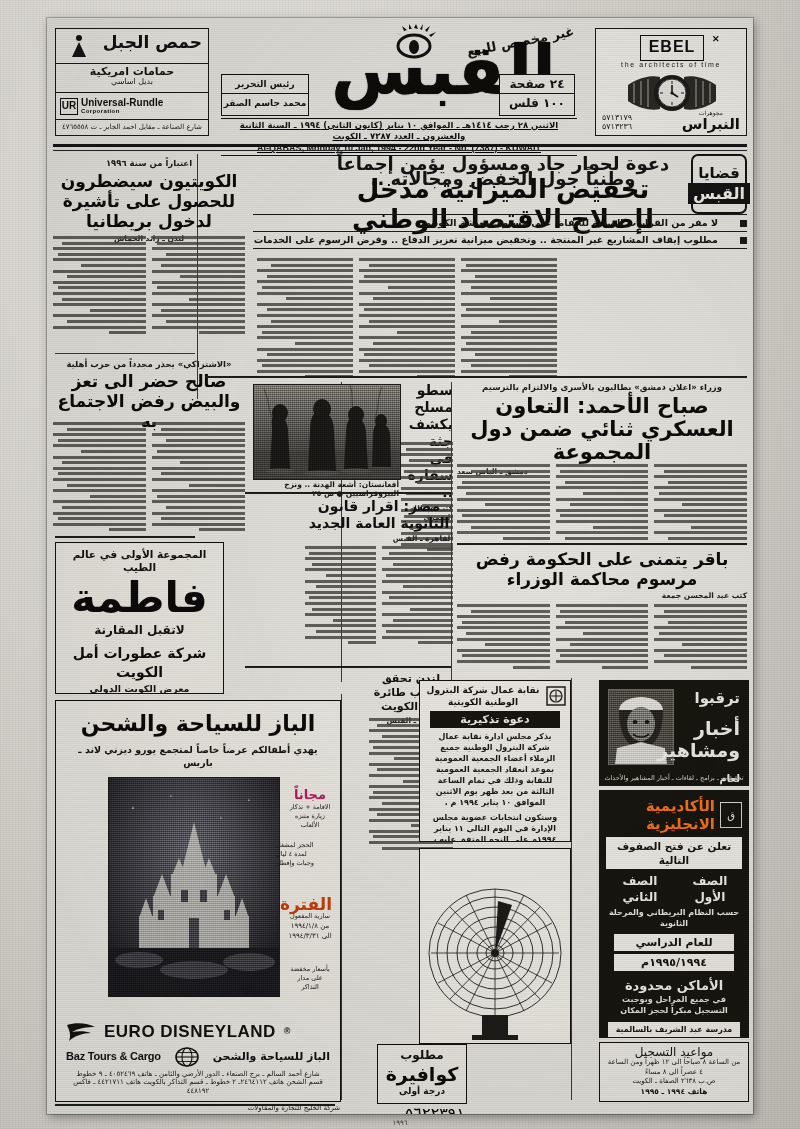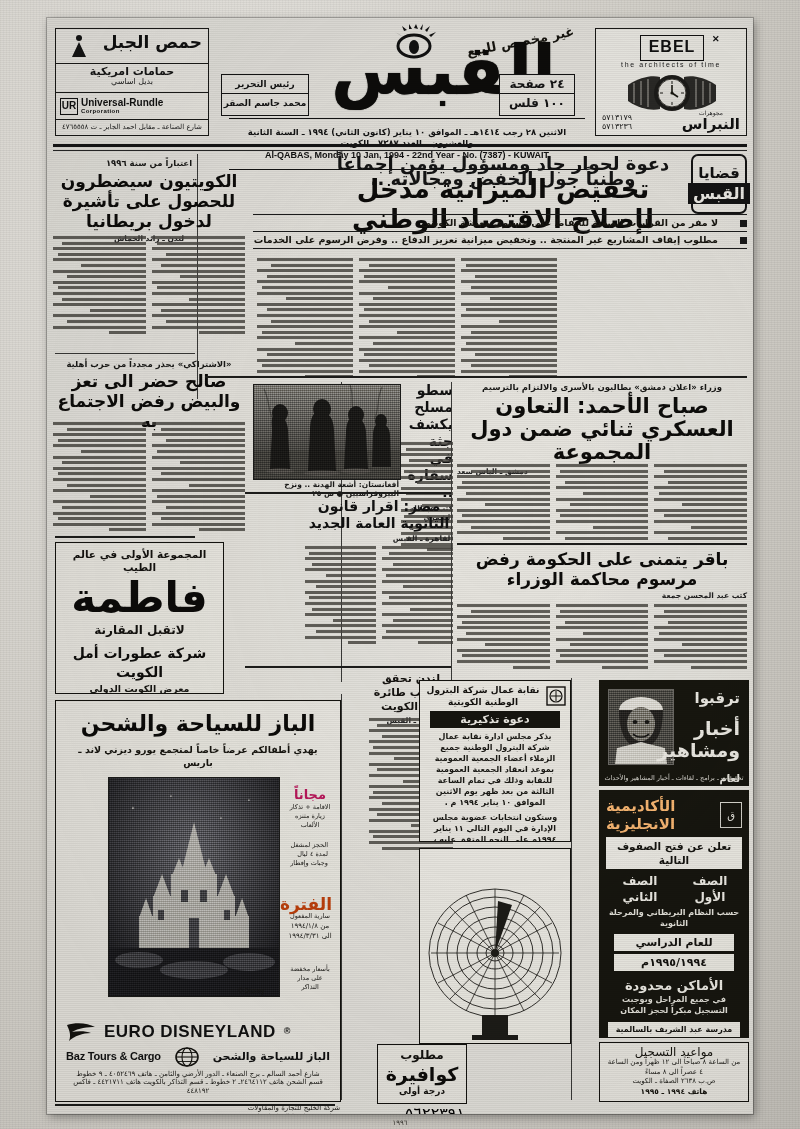--- a/index.html
+++ b/index.html
@@ -81,23 +81,24 @@
   }
   .box-pages div{font-size:12px;font-weight:700;text-align:center;color:#141414;line-height:18px;}
   .box-pages div+div{border-top:1.2px solid #141414;}
   .box-ed{
     position:absolute;left:6px;top:52px;width:86px;height:40px;
     border:1.4px solid #141414;background:#e9e7e1;
   }
   .box-ed div{font-size:9px;font-weight:700;text-align:center;color:#141414;line-height:18px;}
   .box-ed div+div{border-top:1.2px solid #141414;}
   .dateline{
-    position:absolute;left:14px;top:96px;width:356px;
+    position:absolute;left:6px;top:96px;width:356px;
     border-top:1.5px solid #141414;border-bottom:1.5px solid #141414;
-    padding:8px 0;
+    padding:1px 0;
+    text-decoration:underline;
   }
   .dateline .ar-date{font-size:8.5px;font-weight:700;text-align:center;color:#141414;line-height:11px;}
   .dateline .en-date{font:700 9px/12px "Liberation Sans",sans-serif;direction:ltr;text-align:center;color:#111;}
 
   .mh-right{
     position:absolute;right:6px;top:10px;width:150px;height:106px;
     border:1.4px solid #1a1a18;background:#efede7;direction:ltr;
   }
   .ebel-box{position:absolute;left:44px;top:6px;width:62px;height:24px;border:1.6px solid #111;}
   .ebel-box span{display:block;font:700 16px/22px "Liberation Sans",sans-serif;text-align:center;color:#111;letter-spacing:1px;}
@@ -183,21 +184,21 @@
   .fatima .t4{font-size:14px;font-weight:700;text-align:center;color:#0f0e0c;line-height:19px;letter-spacing:-.5px;}
   .fatima .t5{font-size:9.5px;font-weight:700;text-align:center;color:#191814;line-height:13px;}
 
   .baz .t1{font-size:22px;font-weight:700;text-align:center;color:#0c0b09;line-height:26px;letter-spacing:-.8px;}
   .baz .t2{font-size:9.5px;font-weight:700;text-align:center;color:#17150f;line-height:13px;}
   .disney-logo{font:700 17px/19px "Liberation Sans",sans-serif;color:#111;letter-spacing:.5px;direction:ltr;}
   .baztours{font:700 11px/13px "Liberation Sans",sans-serif;color:#111;direction:ltr;letter-spacing:-.2px;}
   .adfoot{font-size:7px;line-height:8.5px;color:#1b1a16;text-align:center;}
 
   .acad{background:#17160f;color:#f0eee7;}
-  .acad .a1{font-size:15px;font-weight:700;text-align:left;line-height:18px;color:#fdba74;letter-spacing:-.4px;}
+  .acad .a1{font-size:15px;font-weight:700;text-align:right;line-height:18px;color:#f97316;letter-spacing:-.4px;}
   .acad .a2{font-size:10.5px;font-weight:700;text-align:center;line-height:14px;color:#14130f;background:#efede6;margin:4px 6px;padding:2px 0;}
   .acad .a3{font-size:12px;font-weight:700;text-align:center;line-height:16px;color:#f2f0e9;}
   .acad .a4{font-size:8px;font-weight:700;text-align:center;line-height:11px;color:#e9e7df;}
   .acad .a5{font-size:11px;font-weight:700;text-align:center;line-height:15px;color:#14130f;background:#efede6;margin:3px 14px;padding:1px 0;}
   .acad .a6{font-size:13px;font-weight:700;text-align:center;line-height:17px;color:#f2f0e9;}
 
   .nineteen94 .n1{font-size:15px;font-weight:700;color:#f0eee7;line-height:18px;text-align:right;}
   .nineteen94 .n2{font-size:19px;font-weight:700;color:#f0eee7;line-height:22px;text-align:right;letter-spacing:-1px;}
 
   .union .u1{font-size:9px;font-weight:700;text-align:center;color:#14120f;line-height:12px;}
@@ -499,21 +500,21 @@
         </svg>
         <div class="grain"></div>
       </div>
       <div class="copyright" style="left:182px;top:286px">© Disney</div>
 
       <div style="position:absolute;right:8px;top:86px;width:44px;text-align:center">
         <div class="ar" style="font-size:13px;font-weight:700;color:#be185d;line-height:16px">مجاناً</div>
         <div class="ar" style="font-size:6.5px;line-height:9px;color:#1d1c18">الاقامة + تذكار</div>
         <div class="ar" style="font-size:6.5px;line-height:9px;color:#1d1c18">زيارة متنزه الألعاب</div>
       </div>
-      <div style="position:absolute;right:12px;top:140px;width:44px;text-align:right">
+      <div style="position:absolute;right:20px;top:140px;width:44px;text-align:left">
         <div class="ar" style="font-size:6.5px;line-height:9px;color:#1d1c18">الحجز لمشغل</div>
         <div class="ar" style="font-size:6.5px;line-height:9px;color:#1d1c18">لمدة ٤ ليال</div>
         <div class="ar" style="font-size:6.5px;line-height:9px;color:#1d1c18">وجبات وإفطار</div>
       </div>
       <div style="position:absolute;right:8px;top:196px;width:44px;text-align:center">
         <div class="ar" style="font-size:17px;font-weight:700;color:#c2410c;line-height:15px">الفترة</div>
         <div class="ar" style="font-size:6.5px;line-height:9px;color:#1d1c18">سارية المفعول</div>
         <div class="ar" style="font-size:7px;line-height:10px;color:#1d1c18">من ١٩٩٤/١/٨</div>
         <div class="ar" style="font-size:7px;line-height:10px;color:#1d1c18">الى ١٩٩٤/٣/٣١</div>
       </div>

